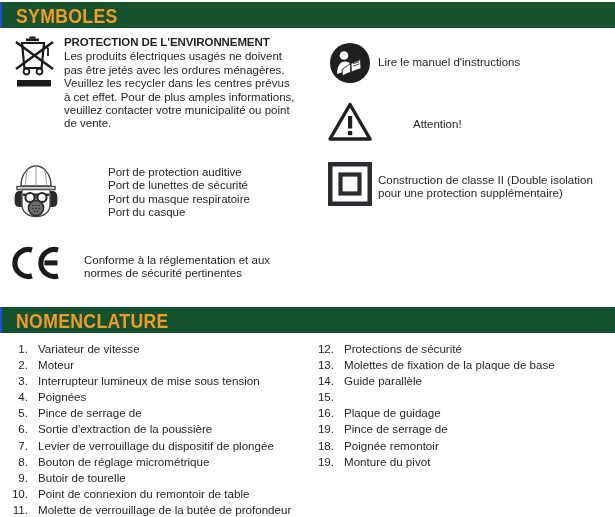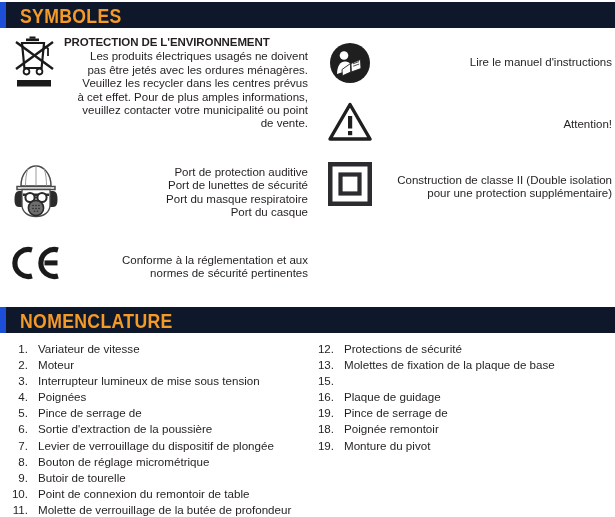--- a/index.html
+++ b/index.html
@@ -15,23 +15,23 @@
     overflow: hidden;
     position: relative;
   }
 
   
   .section-bar {
     position: absolute;
     left: 0;
     width: 615px;
     height: 26px;
-    background: #0f172a;
+    background: #14532d;
     box-sizing: border-box;
-    border-left: 6px solid #1d4ed8;
+    border-left: 2px solid #1d4ed8;
   }
   .section-bar .bar-title {
     position: absolute;
     left: 14px;
     top: 50%;
     transform: translateY(-50%) scaleX(0.84);
     transform-origin: left center;
     font-family: "Liberation Sans", sans-serif;
     font-weight: bold;
     font-size: 21px;
@@ -73,26 +73,26 @@
     line-height: 13.4px;
     color: #231f20;
   }
   .sym-text .heading {
     font-weight: bold;
     font-size: 11.5px;
     letter-spacing: -0.1px;
     display: block;
     margin-bottom: 1px;
   }
-  .sym-text .line { display: block; white-space: nowrap; text-align: right; }
+  .sym-text .line { display: block; white-space: nowrap; }
 
   
   #row-weee   { top: 2px;   left: 0;  width: 300px; }
   #row-ppe    { top: 128px; left: 0;  width: 300px; }
-  #row-ce     { top: 212px; left: 0;  width: 300px; }
+  #row-ce     { top: 212px; left: 0;  width: 300px; gap: 20px; }
   
   #row-manual { top: 8px;   left: 0;  width: 290px; }
   #row-warn   { top: 68px;  left: 0;  width: 290px; }
   #row-class2 { top: 128px; left: 0;  width: 290px; }
 
   #row-ce .sym-text { padding-top: 8px; }
   #row-manual .sym-text { padding-top: 14px; }
   #row-warn .sym-text  { padding-top: 16px; margin-left: 35px; }
   #row-class2 .sym-text { padding-top: 12px; }
   #row-ppe .sym-text { padding-top: 4px; margin-left: 44px; }
@@ -332,20 +332,24 @@
   <div class="nomen-col" id="nomen-right">
     <div class="nomen-item">
         <span class="nomen-num">12.</span>
         <span class="nomen-label">Protections de sécurité</span>
       </div>
     <div class="nomen-item">
         <span class="nomen-num">13.</span>
         <span class="nomen-label">Molettes de fixation de la plaque de base</span>
       </div>
     <div class="nomen-item">
+        <span class="nomen-num">14.</span>
+        <span class="nomen-label">Guide parallèle</span>
+      </div>
+    <div class="nomen-item">
         <span class="nomen-num">15.</span>
       </div>
     <div class="nomen-item">
         <span class="nomen-num">16.</span>
         <span class="nomen-label">Plaque de guidage</span>
       </div>
     <div class="nomen-item">
         <span class="nomen-num">19.</span>
         <span class="nomen-label">Pince de serrage de</span>
       </div>

